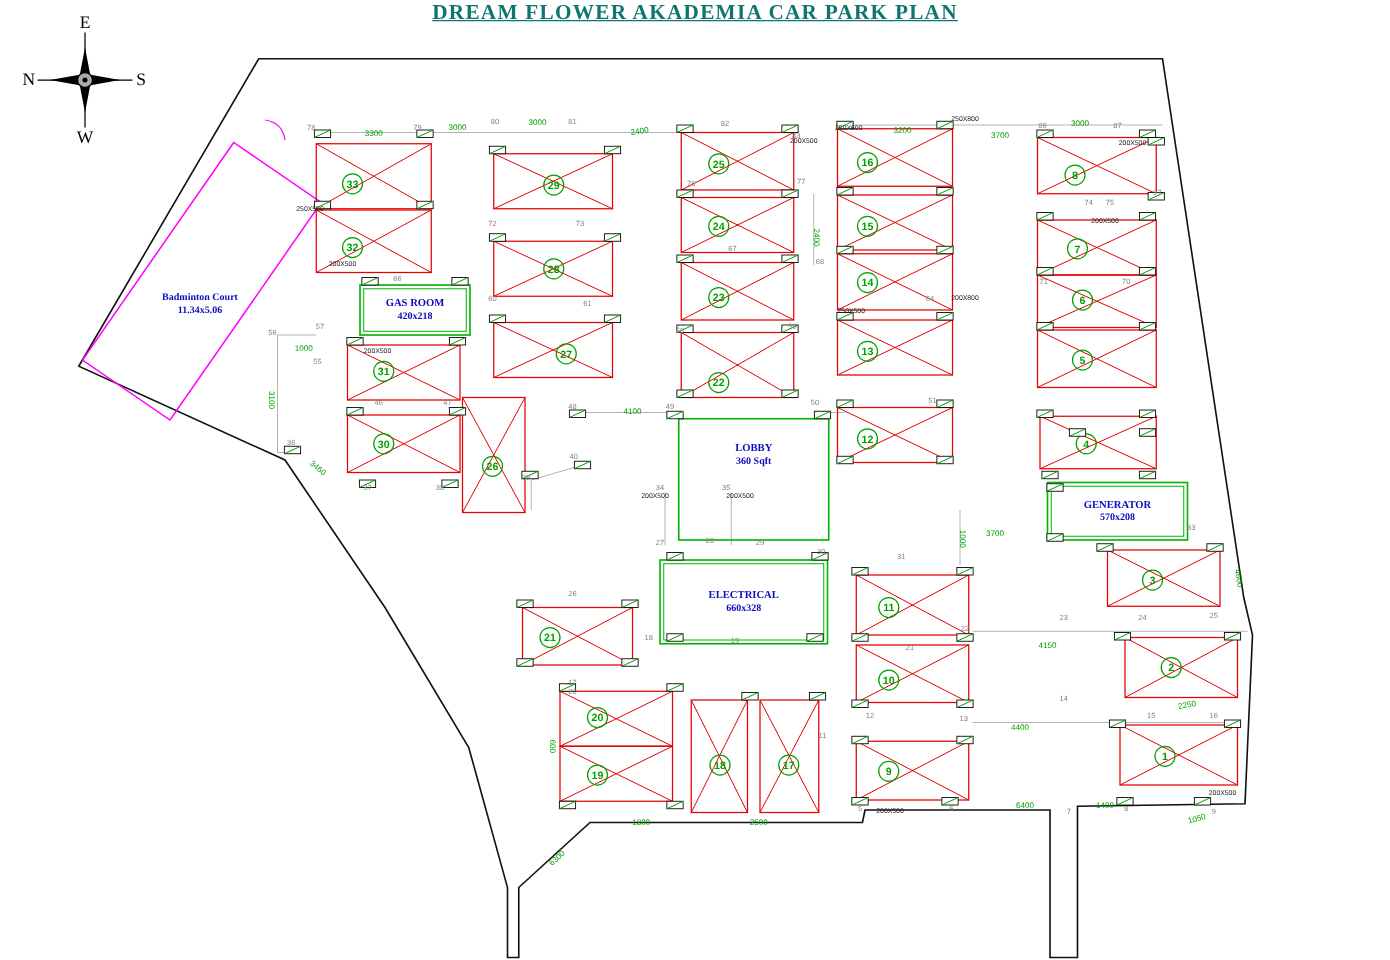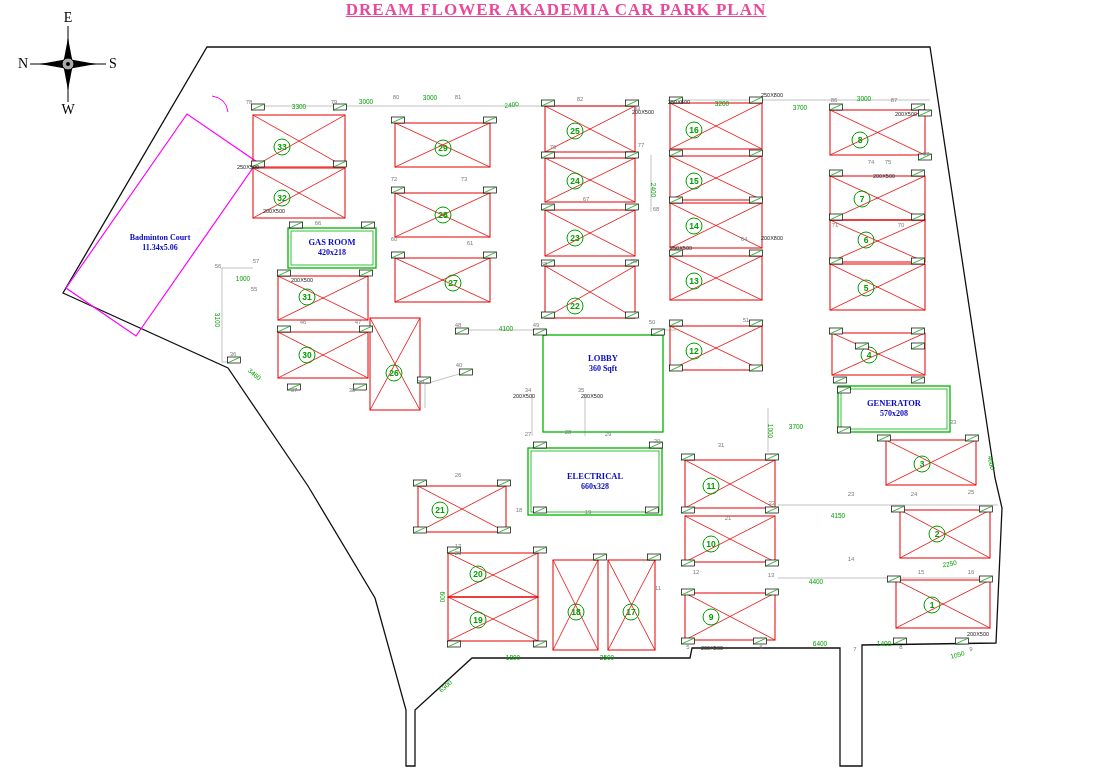--- a/index.html
+++ b/index.html
@@ -1,19 +1,19 @@
 <!DOCTYPE html>
 <html><head>
 <meta charset="utf-8">
 <style>
   html,body{margin:0;padding:0;background:#ffffff;}
   .page{position:relative;width:1112px;height:768px;background:#fff;overflow:hidden;
         font-family:"Liberation Serif", serif;}
   .title{position:absolute;top:0;left:0;width:100%;text-align:center;margin:0;
-         font-size:17px;font-weight:bold;letter-spacing:1px;color:#ec4899;
+         font-size:17px;font-weight:bold;letter-spacing:1px;color:#0f766e;
          text-decoration:underline;font-family:"Liberation Serif", serif;}
   svg text{font-family:"Liberation Sans", sans-serif;}
   svg .serif{font-family:"Liberation Serif", serif;}
 </style>
 </head>
 <body>
 
 <div class="page">
   <h1 class="title">DREAM FLOWER AKADEMIA  CAR PARK PLAN</h1>
   <svg id="plan" width="1112" height="768" viewBox="0 0 1112 768" style="position:absolute;left:0;top:0;">

